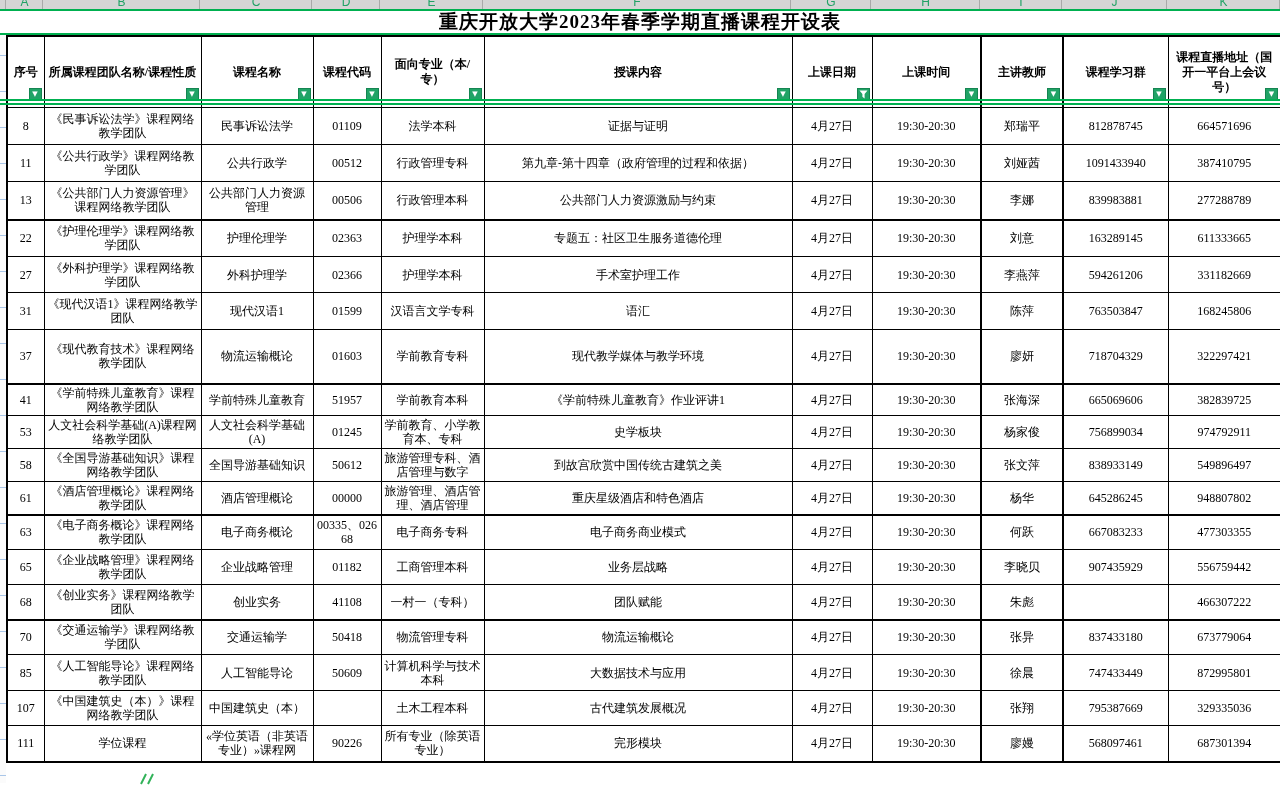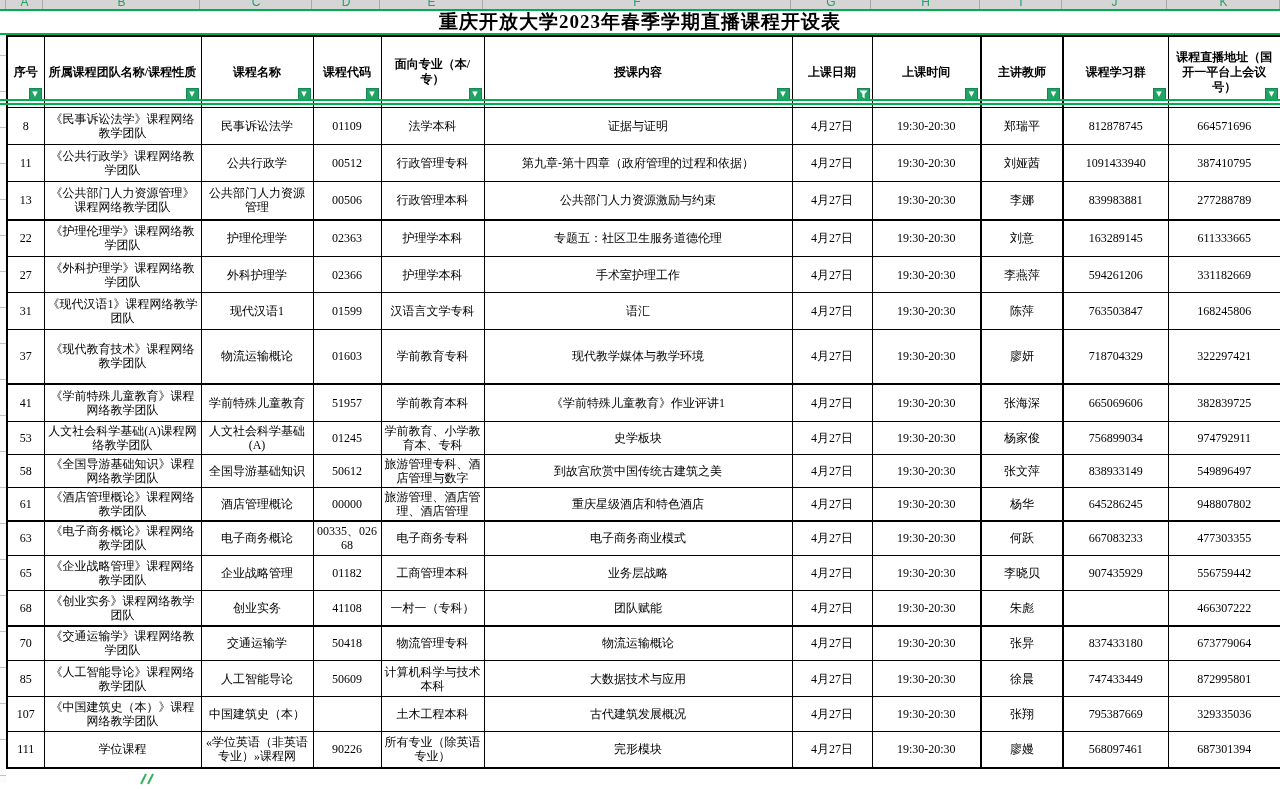--- a/index.html
+++ b/index.html
@@ -255,21 +255,21 @@
           <td class="c-course">物流运输概论</td>
           <td class="c-code">01603</td>
           <td class="c-major">学前教育专科</td>
           <td class="c-content">现代教学媒体与教学环境</td>
           <td class="c-date">4月27日</td>
           <td class="c-time">19:30-20:30</td>
           <td class="c-teacher">廖妍</td>
           <td class="c-group">718704329</td>
           <td class="c-meeting">322297421</td>
         </tr>
-        <tr style="height: 38px; margin-left: 46px;">
+        <tr style="height: 32px; margin-left: 46px;">
           <td class="c-seq">41</td>
           <td class="c-team">《学前特殊儿童教育》课程网络教学团队</td>
           <td class="c-course">学前特殊儿童教育</td>
           <td class="c-code">51957</td>
           <td class="c-major">学前教育本科</td>
           <td class="c-content">《学前特殊儿童教育》作业评讲1</td>
           <td class="c-date">4月27日</td>
           <td class="c-time">19:30-20:30</td>
           <td class="c-teacher">张海深</td>
           <td class="c-group">665069606</td>

